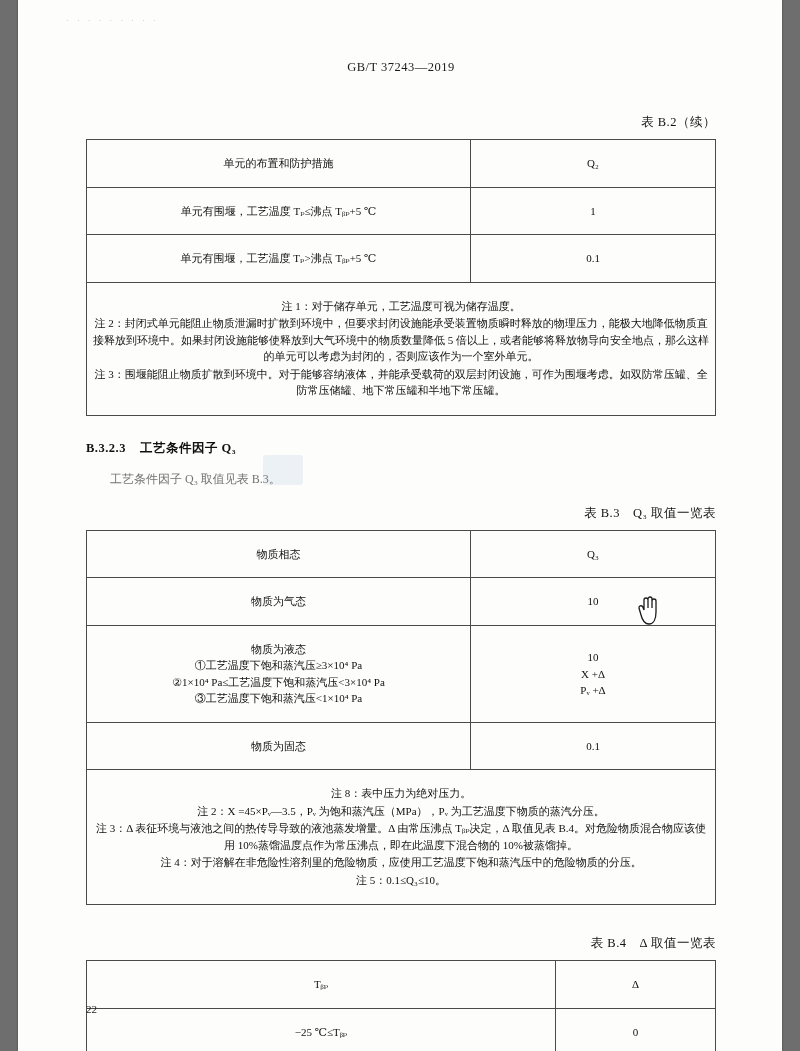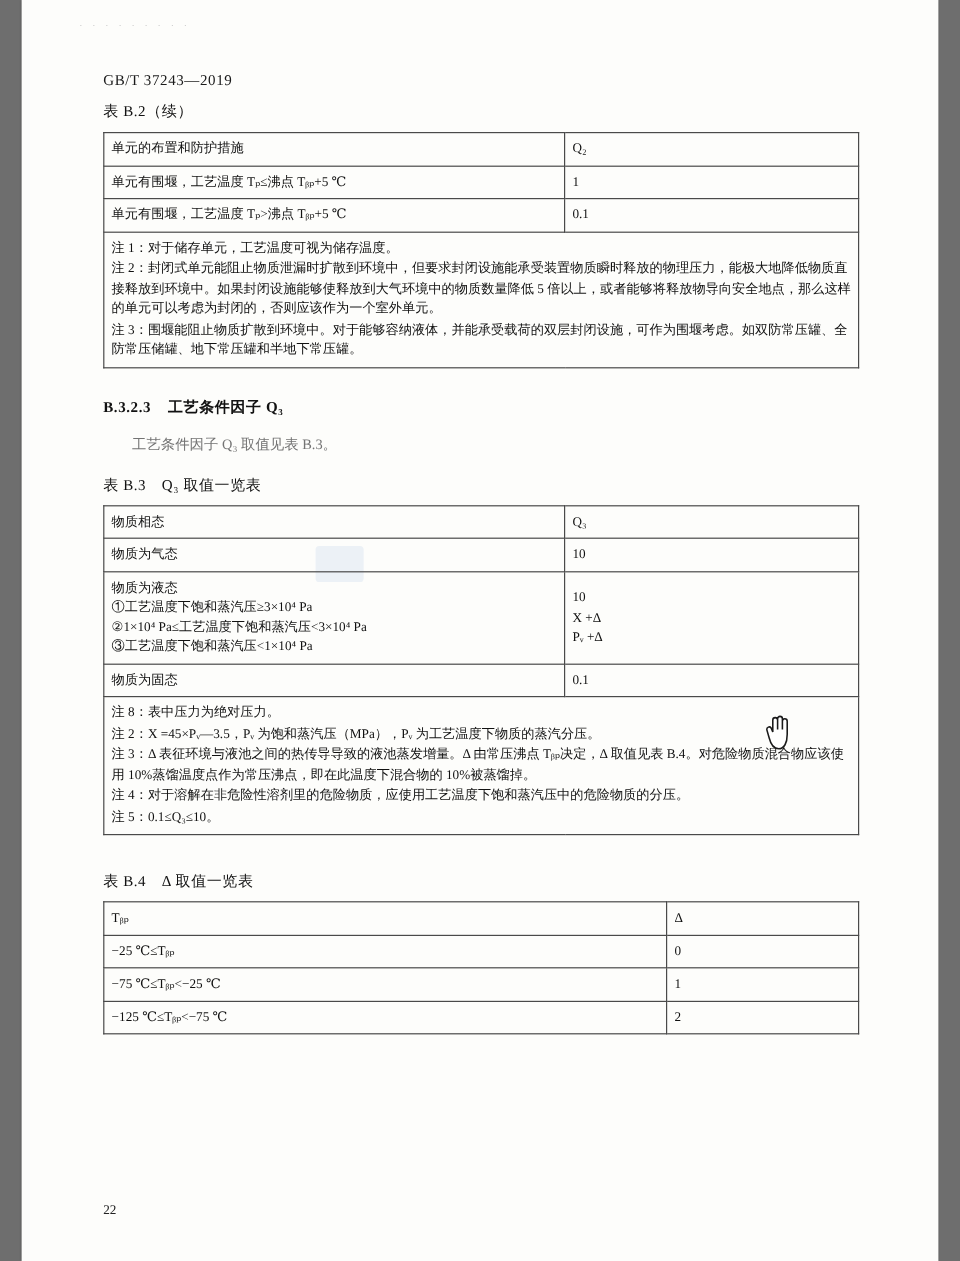--- a/index.html
+++ b/index.html
@@ -40,40 +40,42 @@
   .content {
     position: absolute;
     left: 68px;
     top: 60px;
     width: 630px;
   }
   .std-no {
     font-size: 12.5px;
     letter-spacing: 0.5px;
     color: #1a1a1a;
-    margin-bottom: 10px;
+    margin-bottom: 39px;
     font-family: "Liberation Serif", serif;
+    text-align: center;
   }
   .tbl-caption {
-    text-align: left;
+    text-align: right;
     font-size: 12.5px;
     color: #111;
     margin: 0 0 8px 0;
     letter-spacing: 0.5px;
   }
   table.doc {
     border-collapse: collapse;
     width: 100%;
     font-size: 11px;
     color: #111;
     table-layout: fixed;
   }
   table.doc td, table.doc th {
     border: 1px solid #4a4a4a;
-    padding: 5px 6px;
+    padding: 15px 6px;
+    text-align: center;
     font-weight: normal;
     line-height: 1.5;
   }
   td.notes {
     text-align: left;
     padding: 7px 10px 7px 14px;
     line-height: 1.75;
   }
   .note-line {
     text-indent: 0;

